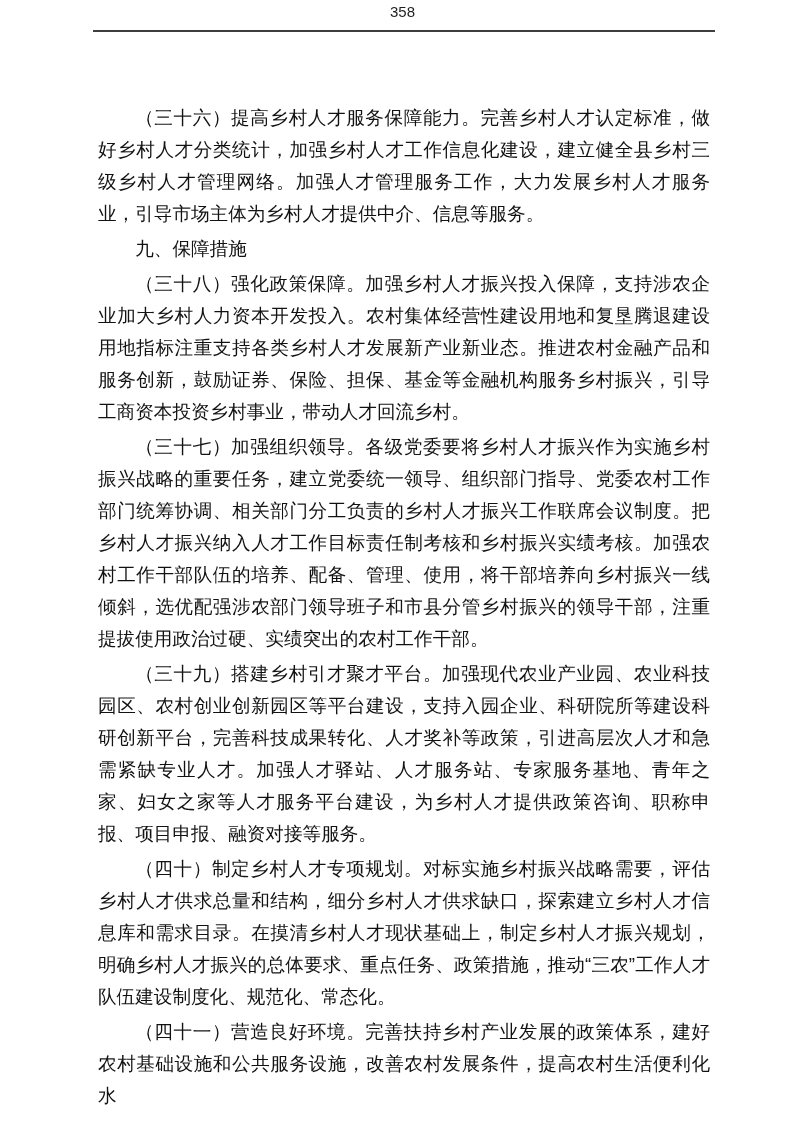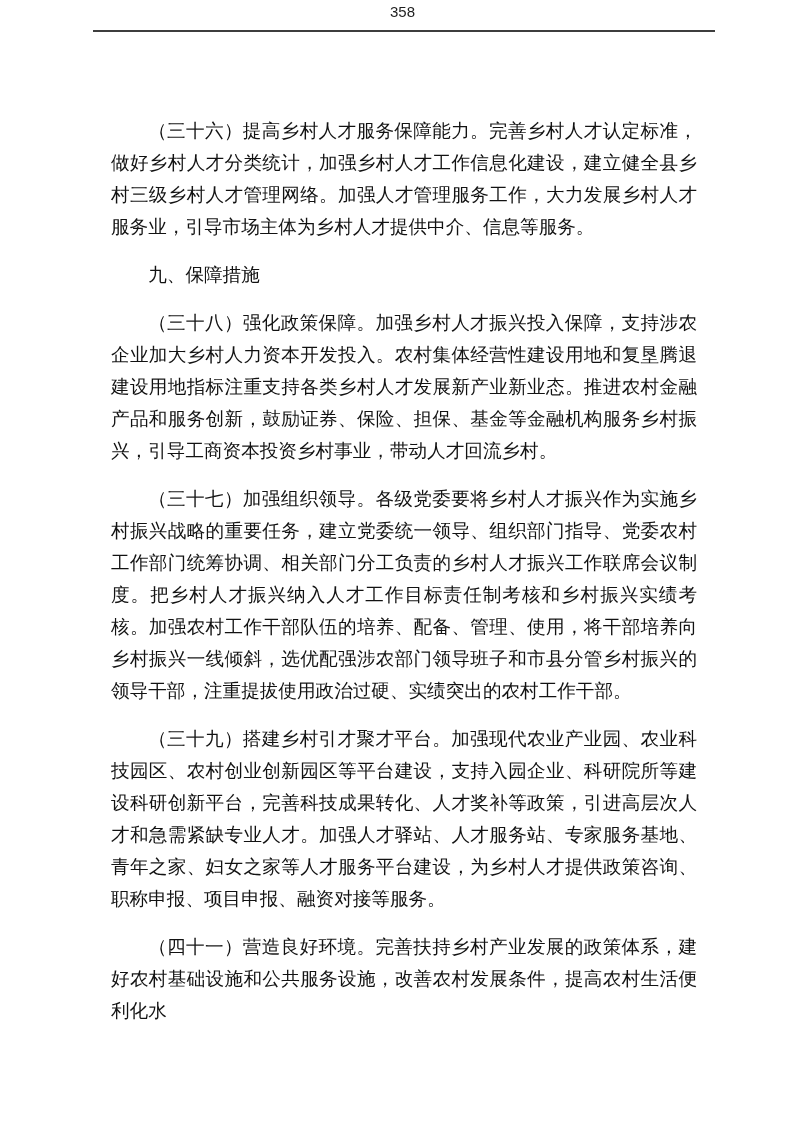--- a/index.html
+++ b/index.html
@@ -33,21 +33,21 @@
     height: 0;
     border-top: 2px solid #3e3e3e;
   }
   .content {
     position: absolute;
     top: 99px;
     left: 95px;
     width: 618px;
   }
   .para {
-    margin: 16px;
+    margin: 3px;
     font-size: 18.6px;
     line-height: 32px;
     text-align: justify;
     text-justify: inter-ideograph;
     text-indent: 2em;
     color: #121212;
     word-break: break-all;
   }
 </style>
 </head>
@@ -56,14 +56,15 @@
 <div class="page-number">358</div>
 
 <div class="header-rule"></div>
 
 <div class="content">
   <p class="para">（三十六）提高乡村人才服务保障能力。完善乡村人才认定标准，做好乡村人才分类统计，加强乡村人才工作信息化建设，建立健全县乡村三级乡村人才管理网络。加强人才管理服务工作，大力发展乡村人才服务业，引导市场主体为乡村人才提供中介、信息等服务。</p>
   <p class="para">九、保障措施</p>
   <p class="para">（三十八）强化政策保障。加强乡村人才振兴投入保障，支持涉农企业加大乡村人力资本开发投入。农村集体经营性建设用地和复垦腾退建设用地指标注重支持各类乡村人才发展新产业新业态。推进农村金融产品和服务创新，鼓励证券、保险、担保、基金等金融机构服务乡村振兴，引导工商资本投资乡村事业，带动人才回流乡村。</p>
   <p class="para">（三十七）加强组织领导。各级党委要将乡村人才振兴作为实施乡村振兴战略的重要任务，建立党委统一领导、组织部门指导、党委农村工作部门统筹协调、相关部门分工负责的乡村人才振兴工作联席会议制度。把乡村人才振兴纳入人才工作目标责任制考核和乡村振兴实绩考核。加强农村工作干部队伍的培养、配备、管理、使用，将干部培养向乡村振兴一线倾斜，选优配强涉农部门领导班子和市县分管乡村振兴的领导干部，注重提拔使用政治过硬、实绩突出的农村工作干部。</p>
   <p class="para">（三十九）搭建乡村引才聚才平台。加强现代农业产业园、农业科技园区、农村创业创新园区等平台建设，支持入园企业、科研院所等建设科研创新平台，完善科技成果转化、人才奖补等政策，引进高层次人才和急需紧缺专业人才。加强人才驿站、人才服务站、专家服务基地、青年之家、妇女之家等人才服务平台建设，为乡村人才提供政策咨询、职称申报、项目申报、融资对接等服务。</p>
+  <p class="para">（四十）制定乡村人才专项规划。对标实施乡村振兴战略需要，评估乡村人才供求总量和结构，细分乡村人才供求缺口，探索建立乡村人才信息库和需求目录。在摸清乡村人才现状基础上，制定乡村人才振兴规划，明确乡村人才振兴的总体要求、重点任务、政策措施，推动“三农”工作人才队伍建设制度化、规范化、常态化。</p>
   <p class="para">（四十一）营造良好环境。完善扶持乡村产业发展的政策体系，建好农村基础设施和公共服务设施，改善农村发展条件，提高农村生活便利化水</p>
 </div>
 
 </body></html>

